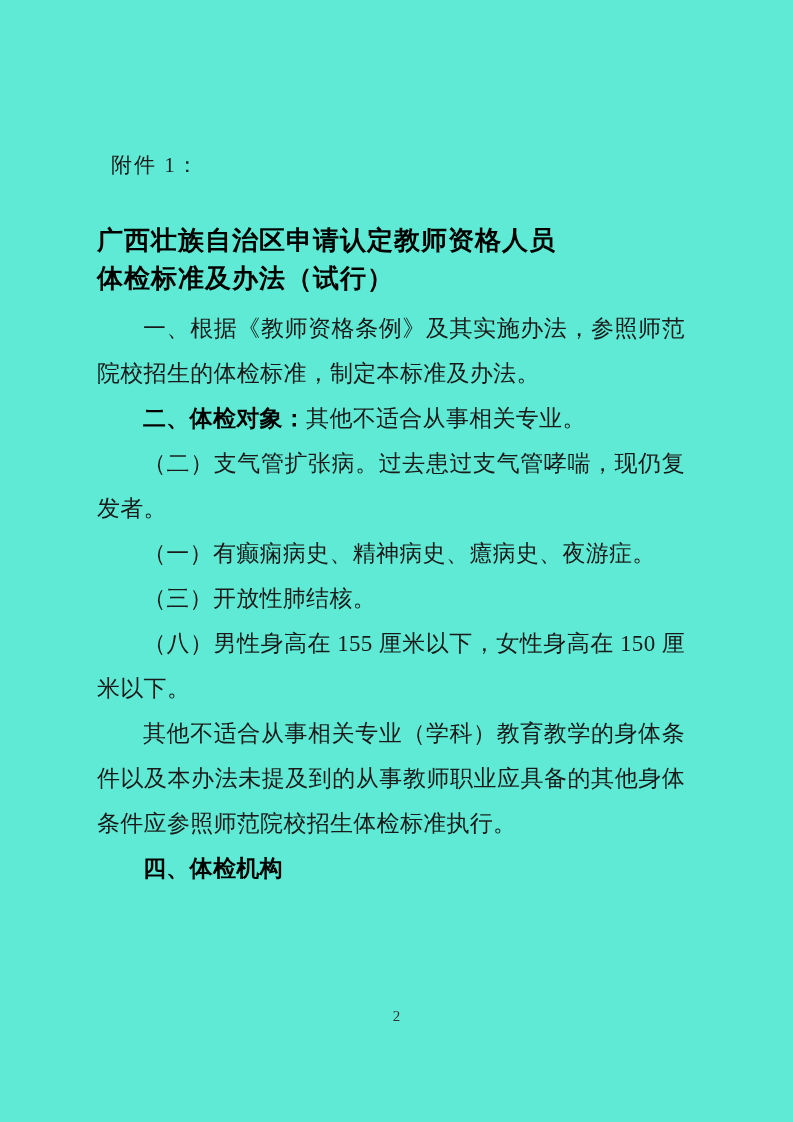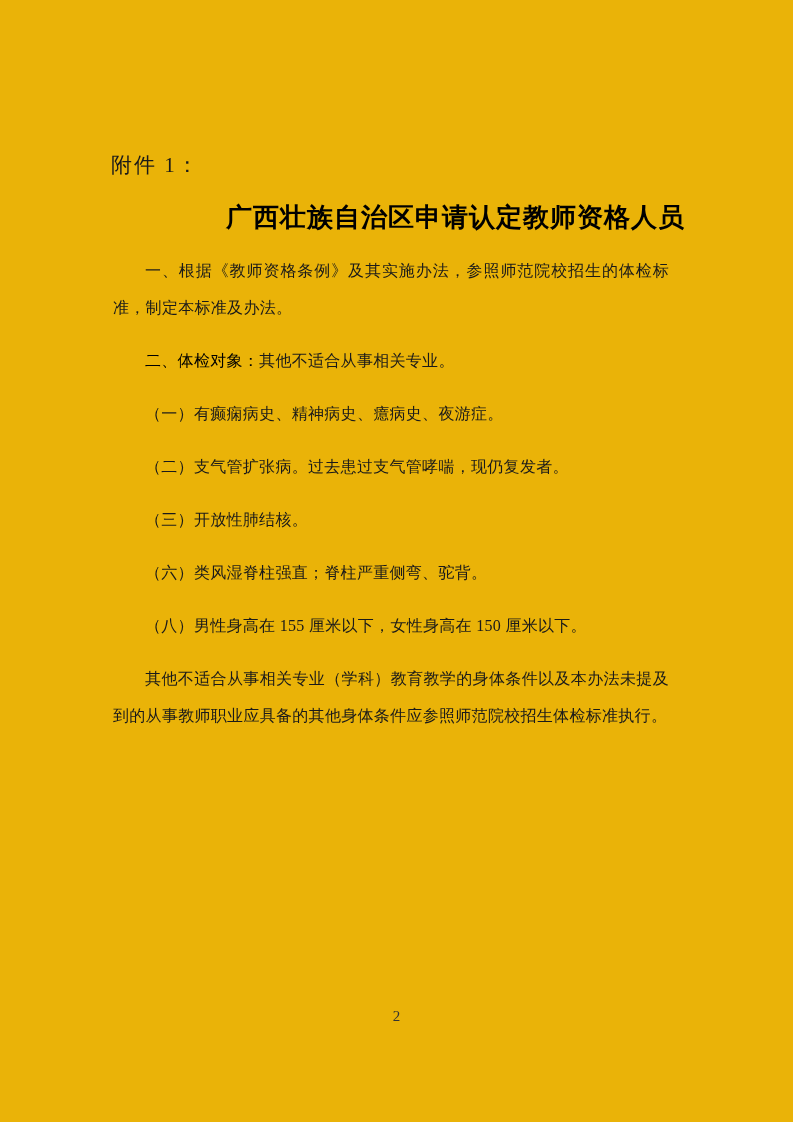--- a/index.html
+++ b/index.html
@@ -4,60 +4,60 @@
 <style>
   html, body {
     margin: 0;
     padding: 0;
     background: #ffffff;
   }
   .page {
     position: relative;
     width: 793px;
     height: 1122px;
-    background: #eab308;
+    background: #5eead4;
     overflow: hidden;
     font-family: "Liberation Serif", "DejaVu Serif", serif;
     color: #1a1a1a;
   }
   .content {
     position: absolute;
     left: 97px;
     top: 150px;
     width: 588px;
   }
   .attachment-label {
     font-size: 21px;
     line-height: 30px;
     margin: 0 0 0 14px;
     letter-spacing: 2px;
   }
   .doc-title {
-    text-align: right;
+    text-align: left;
     font-weight: bold;
-    font-family: Liberation Sans, sans-serif;
+    font-family: Liberation Serif, serif;
     font-size: 26px;
     line-height: 38px;
-    margin-top: 18px;
+    margin-top: 42px;
     letter-spacing: 1px;
     color: #000000;
   }
   .paras {
     margin-top: 8px;
   }
   .para {
-    margin: 16px;
-    font-size: 16px;
-    line-height: 37px;
+    margin: 0;
+    font-size: 23px;
+    line-height: 45px;
     text-align: justify;
     text-indent: 2em;
     letter-spacing: 0.3px;
   }
   .para b {
-    font-weight: normal;
+    font-weight: bold;
     color: #000000;
   }
   .page-number {
     position: absolute;
     left: 0;
     right: 0;
     top: 1008px;
     text-align: center;
     font-size: 15px;
     color: #333333;
@@ -66,29 +66,30 @@
 </head>
 <body>
 
 <div class="page">
   <div class="content">
 
     <p class="attachment-label">附件 1：</p>
 
     <div class="doc-title">
       <div>广西壮族自治区申请认定教师资格人员</div>
+      <div>体检标准及办法（试行）</div>
     </div>
 
     <div class="paras">
       <p class="para"><b></b><span>一、根据《教师资格条例》及其实施办法，参照师范院校招生的体检标准，制定本标准及办法。</span></p>
       <p class="para"><b>二、体检对象：</b><span>其他不适合从事相关专业。</span></p>
+      <p class="para"><b></b><span>（二）支气管扩张病。过去患过支气管哮喘，现仍复发者。</span></p>
       <p class="para"><b></b><span>（一）有癫痫病史、精神病史、癔病史、夜游症。</span></p>
-      <p class="para"><b></b><span>（二）支气管扩张病。过去患过支气管哮喘，现仍复发者。</span></p>
       <p class="para"><b></b><span>（三）开放性肺结核。</span></p>
-      <p class="para"><b></b><span>（六）类风湿脊柱强直；脊柱严重侧弯、驼背。</span></p>
       <p class="para"><b></b><span>（八）男性身高在 155 厘米以下，女性身高在 150 厘米以下。</span></p>
       <p class="para"><b></b><span>其他不适合从事相关专业（学科）教育教学的身体条件以及本办法未提及到的从事教师职业应具备的其他身体条件应参照师范院校招生体检标准执行。</span></p>
+      <p class="para"><b>四、体检机构</b><span></span></p>
     </div>
 
   </div>
 
   <div class="page-number">2</div>
 </div>
 
 </body></html>

